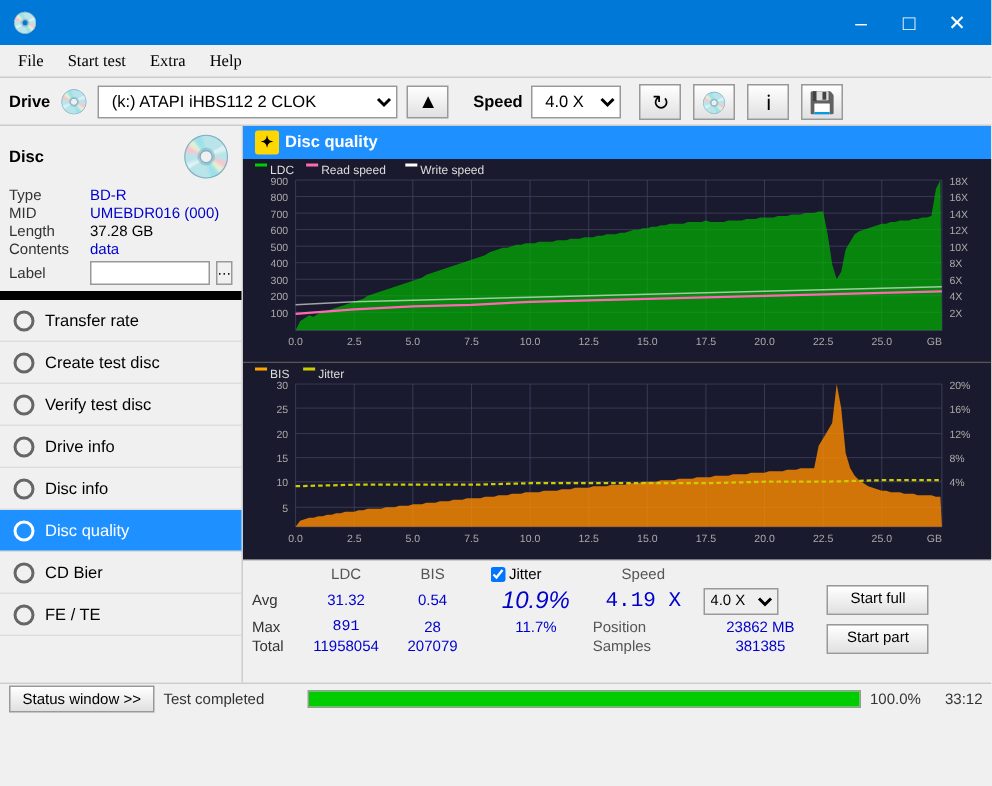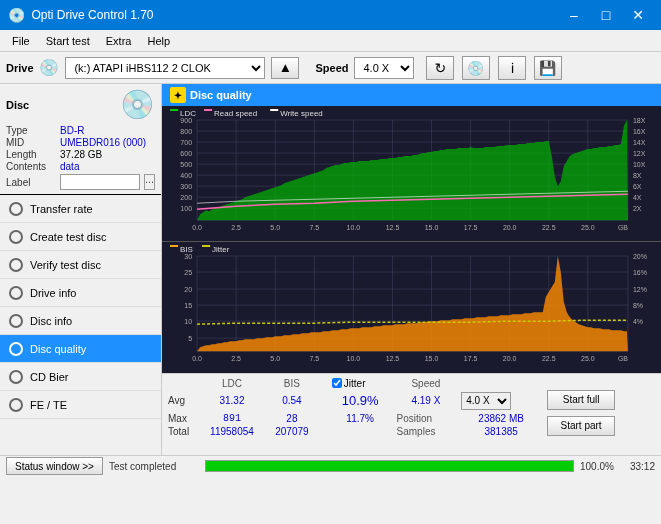--- a/index.html
+++ b/index.html
@@ -5,37 +5,37 @@
     * { box-sizing: border-box; margin: 0; padding: 0; }
     body { font-family: 'Segoe UI', Tahoma, sans-serif; font-size: 11px; background: #f0f0f0; width: 661px; height: 524px; overflow: hidden; }
     
     
     .title-bar { background: #0078d7; color: white; height: 30px; display: flex; align-items: center; justify-content: space-between; padding: 0 8px; }
     .title-bar-left { display: flex; align-items: center; gap: 6px; font-size: 12px; }
     .title-bar-controls { display: flex; gap: 2px; }
     .title-btn { width: 30px; height: 22px; background: transparent; border: none; color: white; cursor: pointer; font-size: 14px; display: flex; align-items: center; justify-content: center; }
     
     
-    .menu-bar { background: #f0f0f0; height: 22px; display: flex; align-items: center; border-bottom: 1px solid #ccc; padding: 0 4px; }
+    .menu-bar { background: #f0f0f0; height: 22px; display: flex; align-items: center; border-bottom: 1px solid #ccc; padding: 0 4px; font-family: Liberation Serif, serif; }
     .menu-item { padding: 2px 8px; cursor: pointer; font-size: 11px; }
     
     
     .drive-bar { background: #f0f0f0; height: 32px; display: flex; align-items: center; gap: 6px; padding: 0 6px; border-bottom: 1px solid #ccc; }
     .drive-label { font-size: 11px; font-weight: bold; }
     .drive-select { height: 22px; font-size: 11px; width: 200px; border: 1px solid #999; background: white; padding: 0 4px; }
     .eject-btn { width: 28px; height: 22px; border: 1px solid #999; background: linear-gradient(#fff, #e0e0e0); cursor: pointer; display: flex; align-items: center; justify-content: center; }
     .speed-label { font-size: 11px; font-weight: bold; margin-left: 8px; }
     .speed-select { height: 22px; font-size: 11px; width: 60px; border: 1px solid #999; background: white; padding: 0 4px; }
     .toolbar-btn { width: 28px; height: 24px; border: 1px solid #999; background: linear-gradient(#fff, #e0e0e0); cursor: pointer; margin-left: 2px; display: flex; align-items: center; justify-content: center; font-size: 14px; }
     
     
     .sidebar { width: 162px; background: #f0f0f0; border-right: 1px solid #ccc; display: flex; flex-direction: column; }
     
     
-    .disc-panel { padding: 4px 6px; border-bottom: 1px solid #000000; background: #f0f0f0; }
+    .disc-panel { padding: 4px 6px; border-bottom: 6px solid #000000; background: #f0f0f0; }
     .disc-header { display: flex; align-items: center; justify-content: space-between; margin-bottom: 4px; }
     .disc-title { font-size: 11px; font-weight: bold; }
     .disc-row { display: flex; gap: 4px; font-size: 10px; margin-bottom: 1px; }
     .disc-key { color: #333; min-width: 50px; }
     .disc-val { color: #0000cc; }
     .disc-val-black { color: #000; }
     .label-row { display: flex; align-items: center; gap: 4px; font-size: 10px; margin-top: 2px; }
     .label-input { width: 80px; height: 16px; border: 1px solid #999; font-size: 10px; padding: 0 2px; }
     
     
@@ -57,21 +57,20 @@
     svg text { font-family: 'Segoe UI', sans-serif; }
     .content-area { display: flex; flex: 1; overflow: hidden; }
     .right-panel { flex: 1; display: flex; flex-direction: column; overflow: hidden; }
   </style>
 </head>
 <body>
 
 <div class="title-bar">
   <div class="title-bar-left">
     <span style="font-size:14px;">💿</span>
-    <span>Opti Drive Control 1.70</span>
   </div>
   <div class="title-bar-controls">
     <button class="title-btn">–</button>
     <button class="title-btn">□</button>
     <button class="title-btn close">✕</button>
   </div>
 </div>
 
 <div class="menu-bar">
   <span class="menu-item">File</span>
@@ -346,22 +345,22 @@
               </td>
               <td style="text-align:center; color:#555; padding:1px 4px;">Speed</td>
               <td style="padding:1px;"></td>
               <td style="padding:1px;"></td>
             </tr>
             <tr>
               <td style="color:#333;font-size:10px;">Avg</td>
               <td style="text-align:center; color:#0000cc; font-size:10px;">31.32</td>
               <td style="text-align:center; color:#0000cc; font-size:10px;">0.54</td>
               <td></td>
-              <td style="text-align:center; color:#0000cc; font-size:13px;">10.9%</td>
-              <td style="text-align:center; color:#0000cc; font-size:10px;">4.19 X</td>
+              <td style="text-align:center; color:#0000cc; font-size:16px;font-style:italic;">10.9%</td>
+              <td style="text-align:center; color:#0000cc; font-size:14px;font-family:Liberation Mono, monospace;">4.19 X</td>
               <td style="padding:0 2px;">
                 <select style="font-size:10px; width:50px; height:18px; border:1px solid #999;">
                   <option>4.0 X</option>
                 </select>
               </td>
               <td rowspan="3" style="vertical-align:top; padding-left:4px;">
                 <div style="display:flex;flex-direction:column;gap:3px;">
                   <button class="start-btn">Start full</button>
                   <button class="start-btn">Start part</button>
                 </div>

